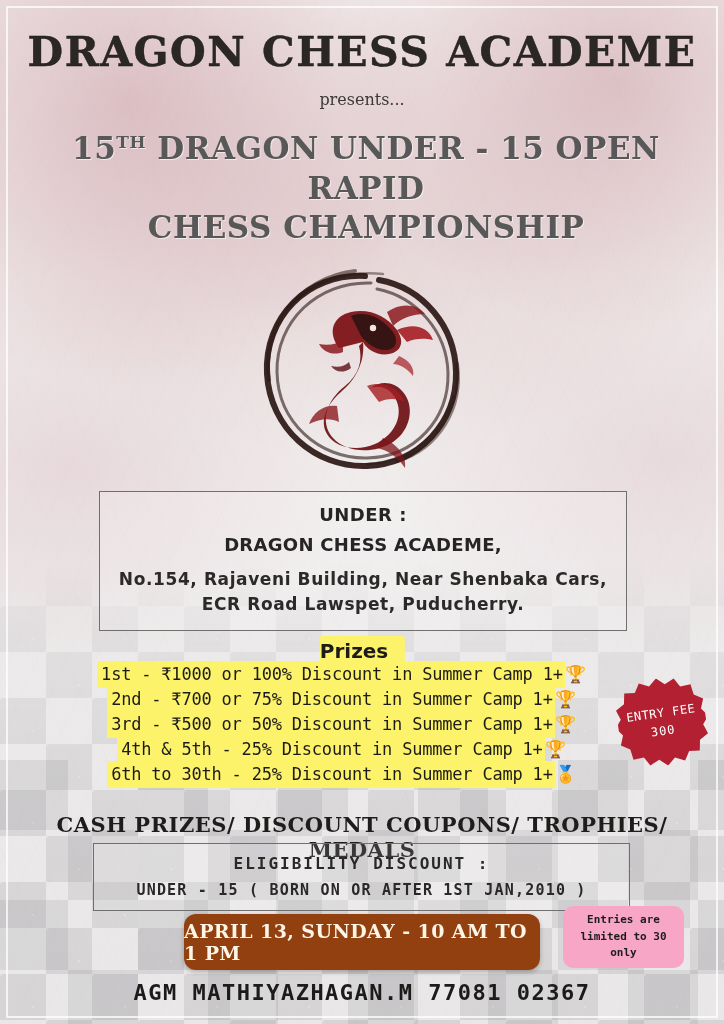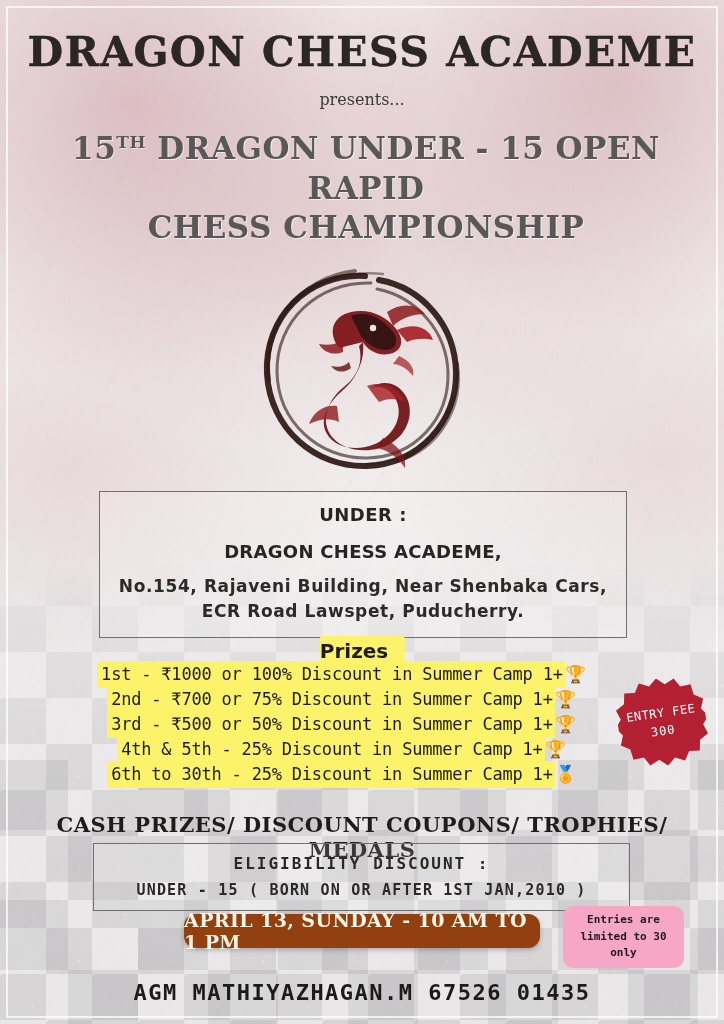--- a/index.html
+++ b/index.html
@@ -138,21 +138,21 @@
     box-sizing: border-box;
   }
   .venue-label {
     font-family: "DejaVu Sans", sans-serif;
     font-weight: bold;
     font-size: 18px;
     color: #262524;
     letter-spacing: 0.5px;
   }
   .venue-name {
-    margin-top: 16px;
+    margin-top: 9px;
     font-family: "DejaVu Sans", sans-serif;
     font-weight: bold;
     font-size: 18px;
     color: #262524;
     letter-spacing: 0.3px;
   }
   .venue-addr {
     margin-top: 12px;
     font-family: "DejaVu Sans", sans-serif;
     font-weight: bold;
@@ -271,21 +271,21 @@
     letter-spacing: 1.2px;
     color: #2a2928;
   }
 
   
   .date-pill {
     position: absolute;
     left: 184px;
     top: 886px;
     width: 356px;
-    height: 34px;
+    height: 56px;
     background: #92400f;
     border-radius: 12px;
     color: #fdf5e6;
     display: flex;
     align-items: center;
     justify-content: center;
     font-family: "DejaVu Serif", serif;
     font-weight: bold;
     font-size: 19px;
     letter-spacing: 0.4px;
@@ -414,16 +414,16 @@
 
     <div class="elig-box">
       <div class="elig-title">ELIGIBILITY DISCOUNT :</div>
       <div class="elig-text">UNDER - 15 ( BORN ON OR AFTER 1ST JAN,2010 )</div>
     </div>
 
     <div class="date-pill">APRIL 13, SUNDAY - 10 AM TO 1 PM</div>
 
     <div class="limit-bubble">Entries are limited to 30 only</div>
 
-    <div class="contact">AGM MATHIYAZHAGAN.M 67526 01435</div>
+    <div class="contact">AGM MATHIYAZHAGAN.M 77081 02367</div>
 
   </div>
 </div>
 
 </body></html>

